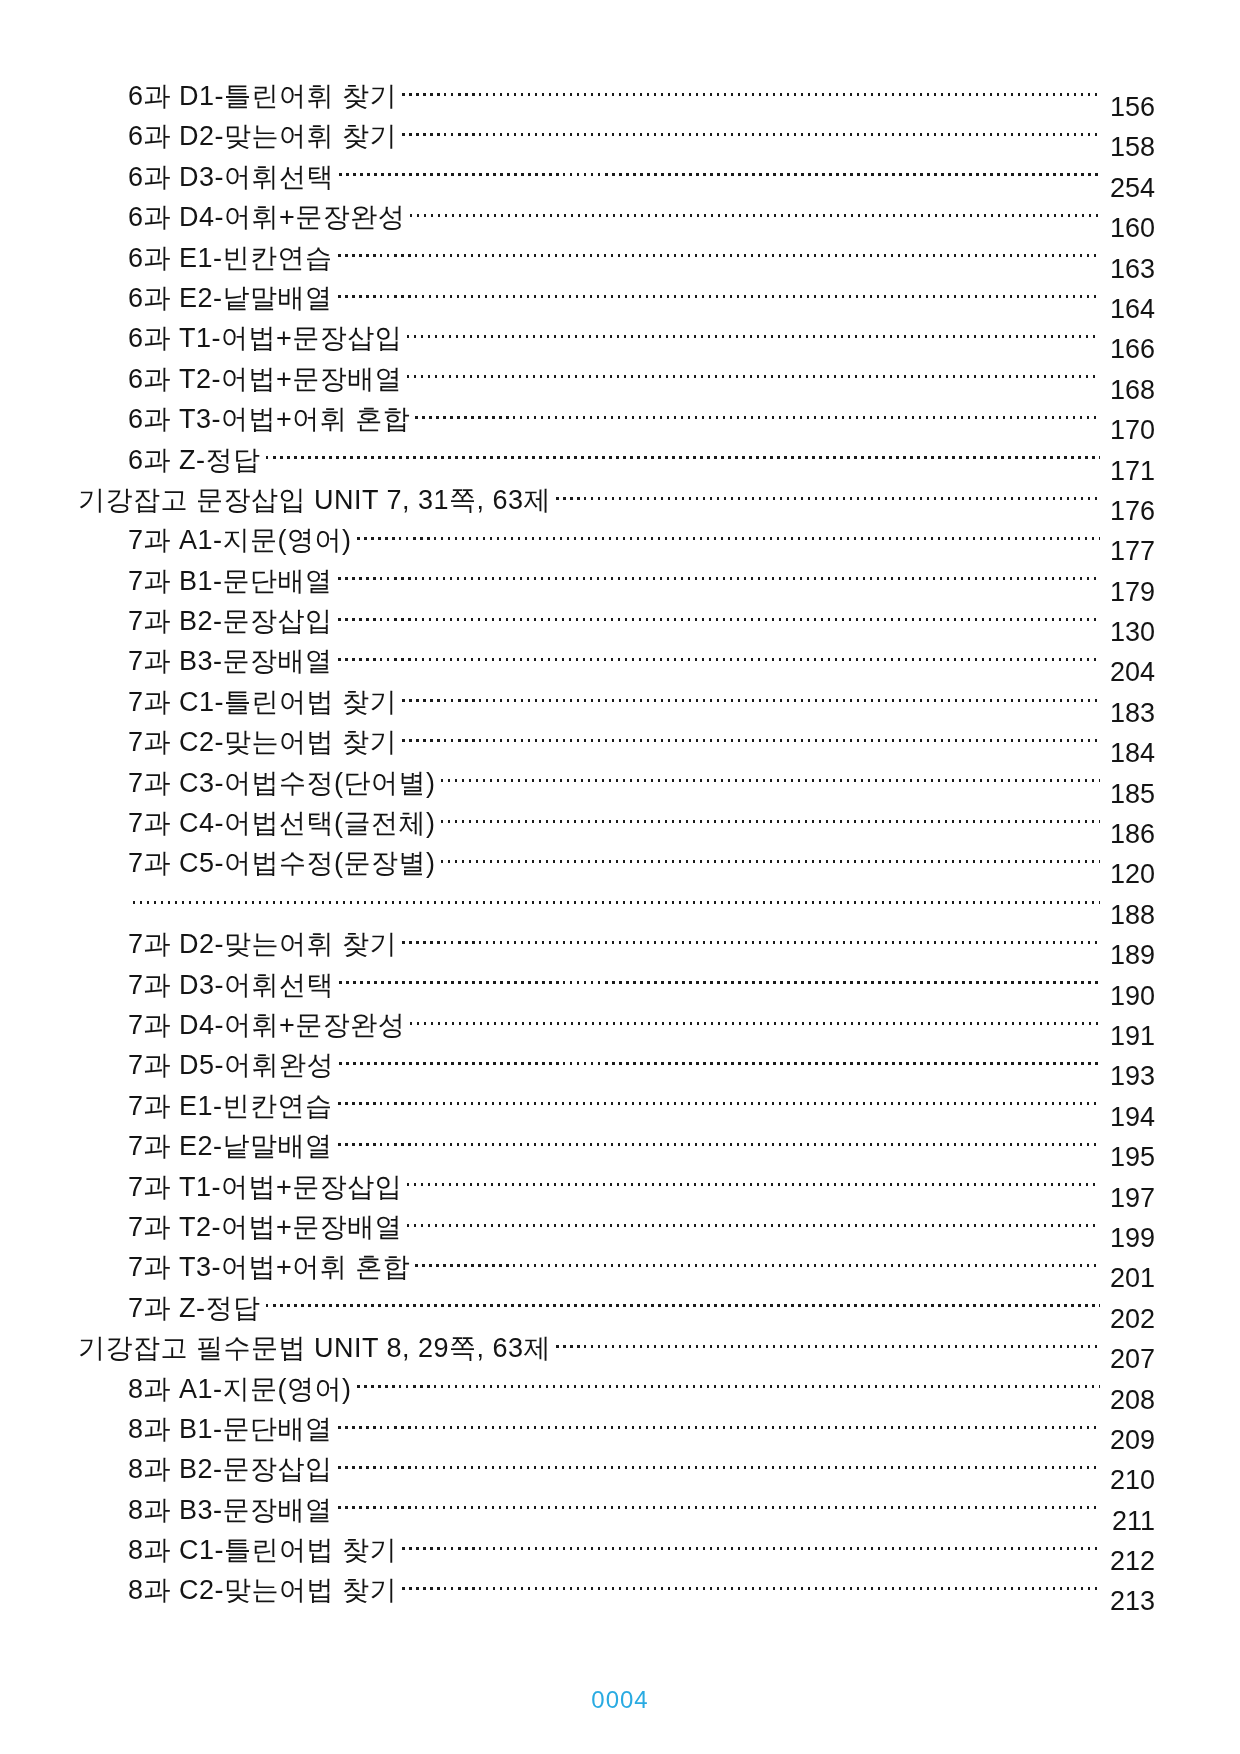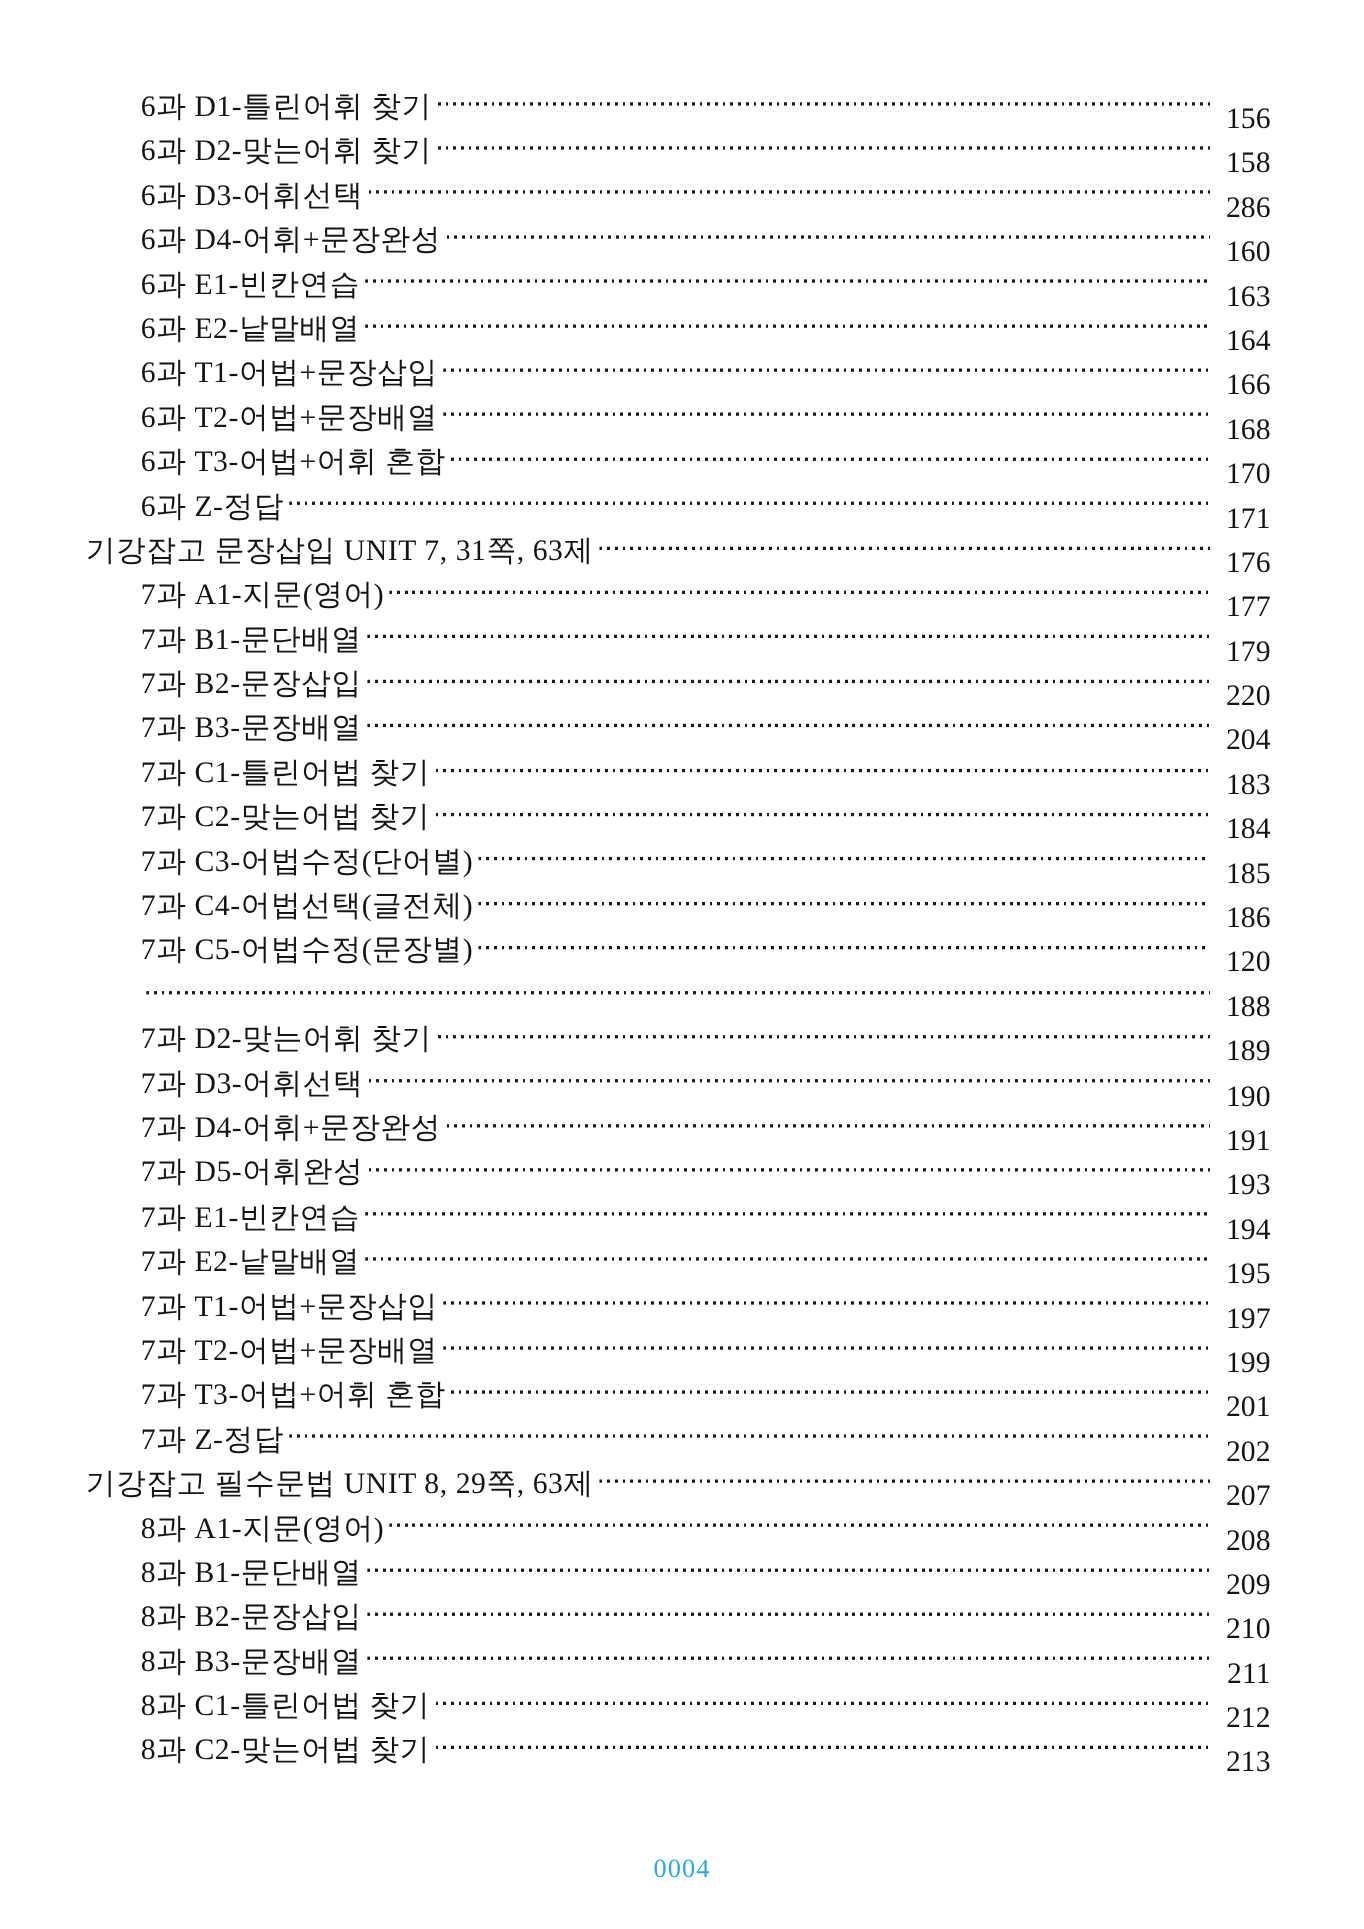--- a/index.html
+++ b/index.html
@@ -3,21 +3,21 @@
 <meta charset="utf-8">
 <style>
   * { margin: 0; padding: 0; box-sizing: border-box; }
   html, body { background: #ffffff; }
   .page {
     position: relative;
     width: 1240px;
     height: 1708px;
     background: #ffffff;
     overflow: hidden;
-    font-family: Liberation Serif, serif;
+    font-family: Liberation Sans, sans-serif;
     color: #141414;
   }
   .toc {
     position: absolute;
     top: 76px;
     left: 78px;
     right: 85px;
   }
   .toc-row {
     display: flex;
@@ -80,21 +80,21 @@
 
   <div class="toc-row level-1">
     <span class="toc-label">6과 D2-맞는어휘 찾기</span>
     <span class="toc-leader"></span>
     <span class="toc-page">158</span>
   </div>
 
   <div class="toc-row level-1">
     <span class="toc-label">6과 D3-어휘선택</span>
     <span class="toc-leader"></span>
-    <span class="toc-page">286</span>
+    <span class="toc-page">254</span>
   </div>
 
   <div class="toc-row level-1">
     <span class="toc-label">6과 D4-어휘+문장완성</span>
     <span class="toc-leader"></span>
     <span class="toc-page">160</span>
   </div>
 
 
   <div class="toc-row level-1">
@@ -147,21 +147,21 @@
 
   <div class="toc-row level-1">
     <span class="toc-label">7과 B1-문단배열</span>
     <span class="toc-leader"></span>
     <span class="toc-page">179</span>
   </div>
 
   <div class="toc-row level-1">
     <span class="toc-label">7과 B2-문장삽입</span>
     <span class="toc-leader"></span>
-    <span class="toc-page">220</span>
+    <span class="toc-page">130</span>
   </div>
 
   <div class="toc-row level-1">
     <span class="toc-label">7과 B3-문장배열</span>
     <span class="toc-leader"></span>
     <span class="toc-page">204</span>
   </div>
 
   <div class="toc-row level-1">
     <span class="toc-label">7과 C1-틀린어법 찾기</span>

